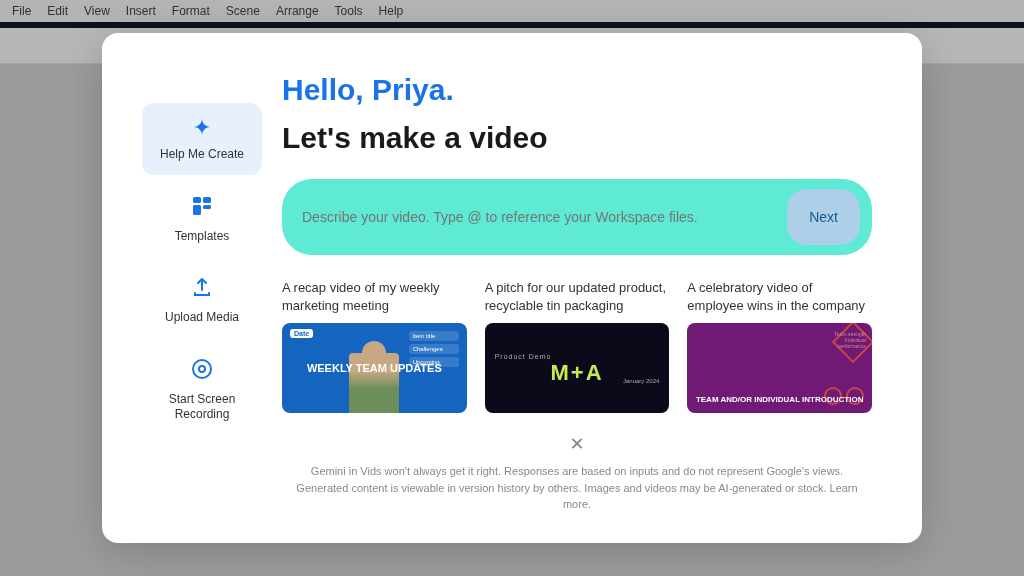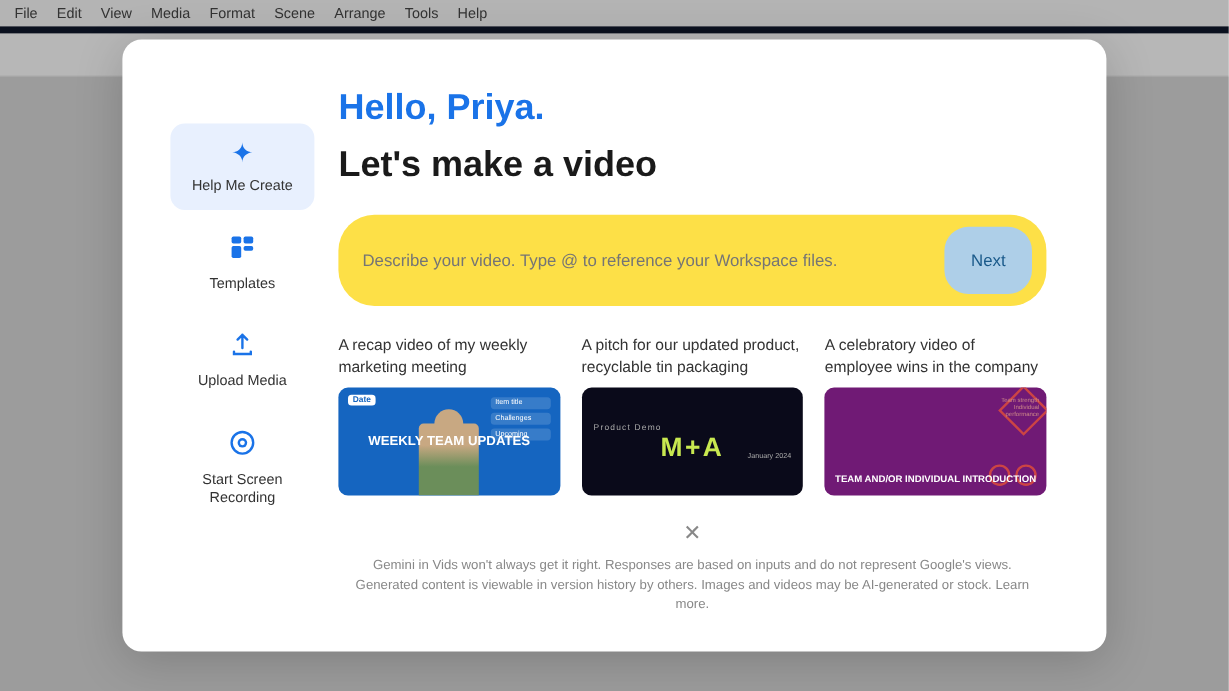--- a/index.html
+++ b/index.html
@@ -130,21 +130,21 @@
       color: #1a73e8;
     }
     .greeting-line2 {
       font-size: 30px;
       font-weight: 700;
       color: #1a1a1a;
     }
 
     
     .input-area {
-      background: #fde047;
+      background: #5eead4;
       border-radius: 30px;
       display: flex;
       align-items: center;
       padding: 10px 12px 10px 20px;
       margin-bottom: 24px;
     }
     .video-input {
       flex: 1;
       border: none;
       background: transparent;
@@ -360,21 +360,21 @@
     }
   </style>
 </head>
 <body>
 
 <div class="app-bg">
   <div class="menu-bar">
     <span class="menu-item">File</span>
     <span class="menu-item">Edit</span>
     <span class="menu-item">View</span>
-    <span class="menu-item">Media</span>
+    <span class="menu-item">Insert</span>
     <span class="menu-item">Format</span>
     <span class="menu-item">Scene</span>
     <span class="menu-item">Arrange</span>
     <span class="menu-item">Tools</span>
     <span class="menu-item">Help</span>
   </div>
   <div class="toolbar-bg"></div>
   <div class="canvas-bg"></div>
 </div>
 

